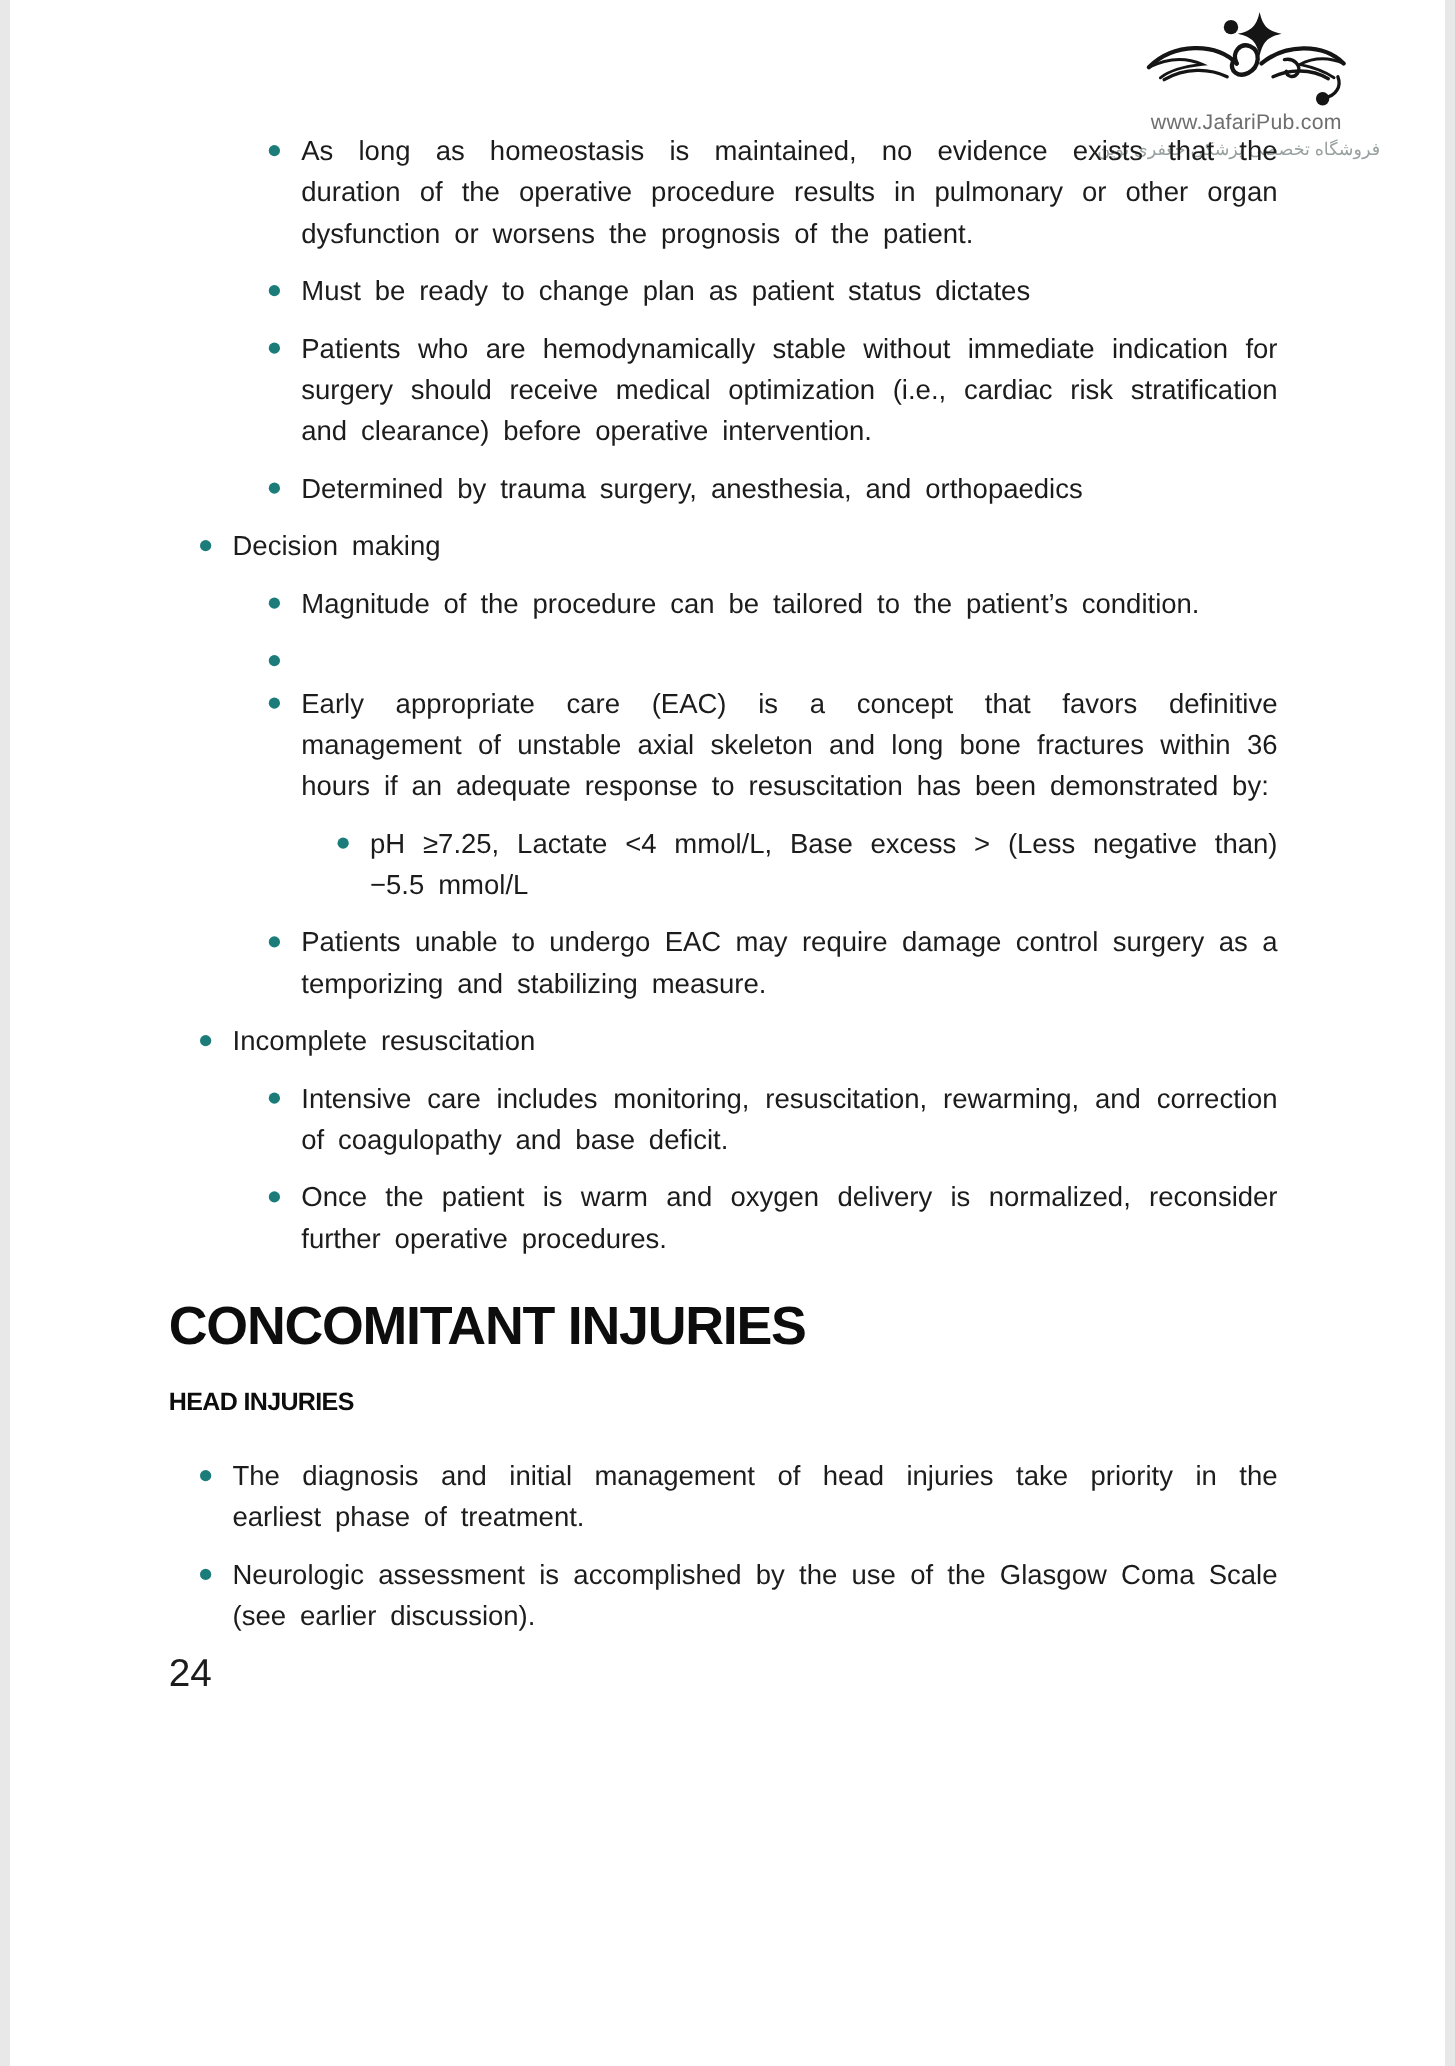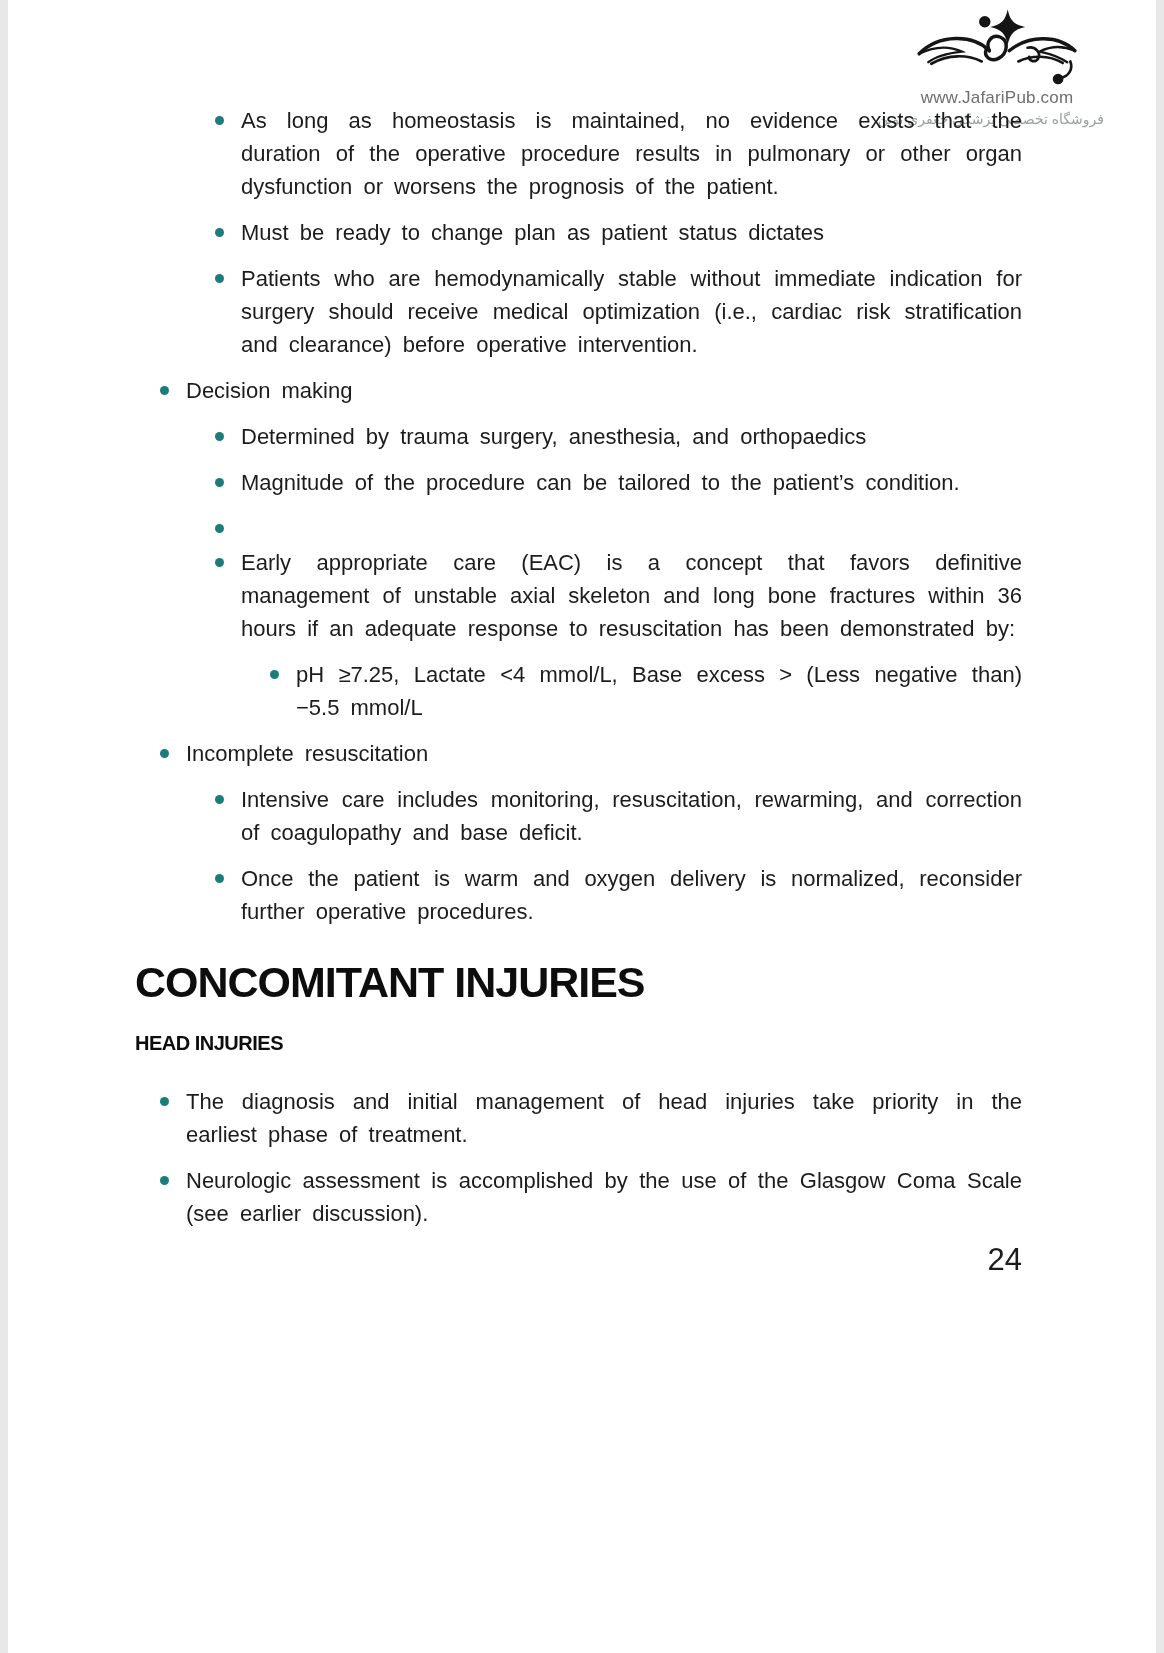--- a/index.html
+++ b/index.html
@@ -94,21 +94,21 @@
   }
   h2.sub{
     font-size:20px;
     line-height:1.2;
     font-weight:700;
     letter-spacing:-.5px;
     color:var(--heading);
     margin:0 0 30px 0;
   }
   .pagenum{
-    text-align:right;
+    text-align:left;
     font-size:31px;
     margin-top:4px;
     color:var(--text);
     word-spacing:normal;
   }
 </style>
 </head>
 <body>
 
 <div class="page">
@@ -148,42 +148,46 @@
       <div class="t">As long as homeostasis is maintained, no evidence exists that the duration of the operative procedure results in pulmonary or other organ dysfunction or worsens the prognosis of the patient.</div>
     </div>
     <div class="li l2">
       <span class="b"></span>
       <div class="t">Must be ready to change plan as patient status dictates</div>
     </div>
     <div class="li l2">
       <span class="b"></span>
       <div class="t">Patients who are hemodynamically stable without immediate indication for surgery should receive medical optimization (i.e., cardiac risk stratification and clearance) before operative intervention.</div>
     </div>
+    <div class="li l2">
+      <span class="b"></span>
+      <div class="t">Determined by trauma surgery, anesthesia, and orthopaedics</div>
+    </div>
     <div class="li l1">
       <span class="b"></span>
       <div class="t">Decision making</div>
     </div>
     <div class="li l2">
       <span class="b"></span>
-      <div class="t">Determined by trauma surgery, anesthesia, and orthopaedics</div>
-    </div>
-    <div class="li l2">
-      <span class="b"></span>
       <div class="t">Magnitude of the procedure can be tailored to the patient’s condition.</div>
     </div>
     <div class="li l2">
       <span class="b"></span>
     </div>
     <div class="li l2">
       <span class="b"></span>
       <div class="t">Early appropriate care (EAC) is a concept that favors definitive management of unstable axial skeleton and long bone fractures within 36 hours if an adequate response to resuscitation has been demonstrated by:</div>
     </div>
     <div class="li l3">
       <span class="b"></span>
       <div class="t">pH ≥7.25, Lactate &lt;4 mmol/L, Base excess &gt; (Less negative than) −5.5 mmol/L</div>
+    </div>
+    <div class="li l2">
+      <span class="b"></span>
+      <div class="t">Patients unable to undergo EAC may require damage control surgery as a temporizing and stabilizing measure.</div>
     </div>
     <div class="li l1">
       <span class="b"></span>
       <div class="t">Incomplete resuscitation</div>
     </div>
     <div class="li l2">
       <span class="b"></span>
       <div class="t">Intensive care includes monitoring, resuscitation, rewarming, and correction of coagulopathy and base deficit.</div>
     </div>
     <div class="li l2">

